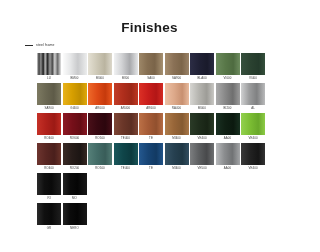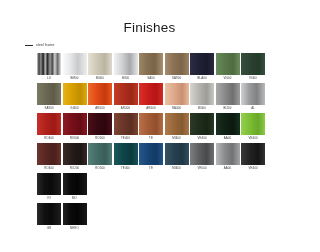--- a/index.html
+++ b/index.html
@@ -24,21 +24,21 @@
   }
 
   
   .title-bar {
     width: 100%;
     text-align: center;
     padding-top: 21px;
   }
   .title {
     font-size: 13.5px;
-    font-weight: normal;
+    font-weight: bold;
     color: #1b1b1b;
     letter-spacing: 0.2px;
     line-height: 14px;
     margin: 0;
   }
 
   
   .legend {
     display: flex;
     align-items: center;

